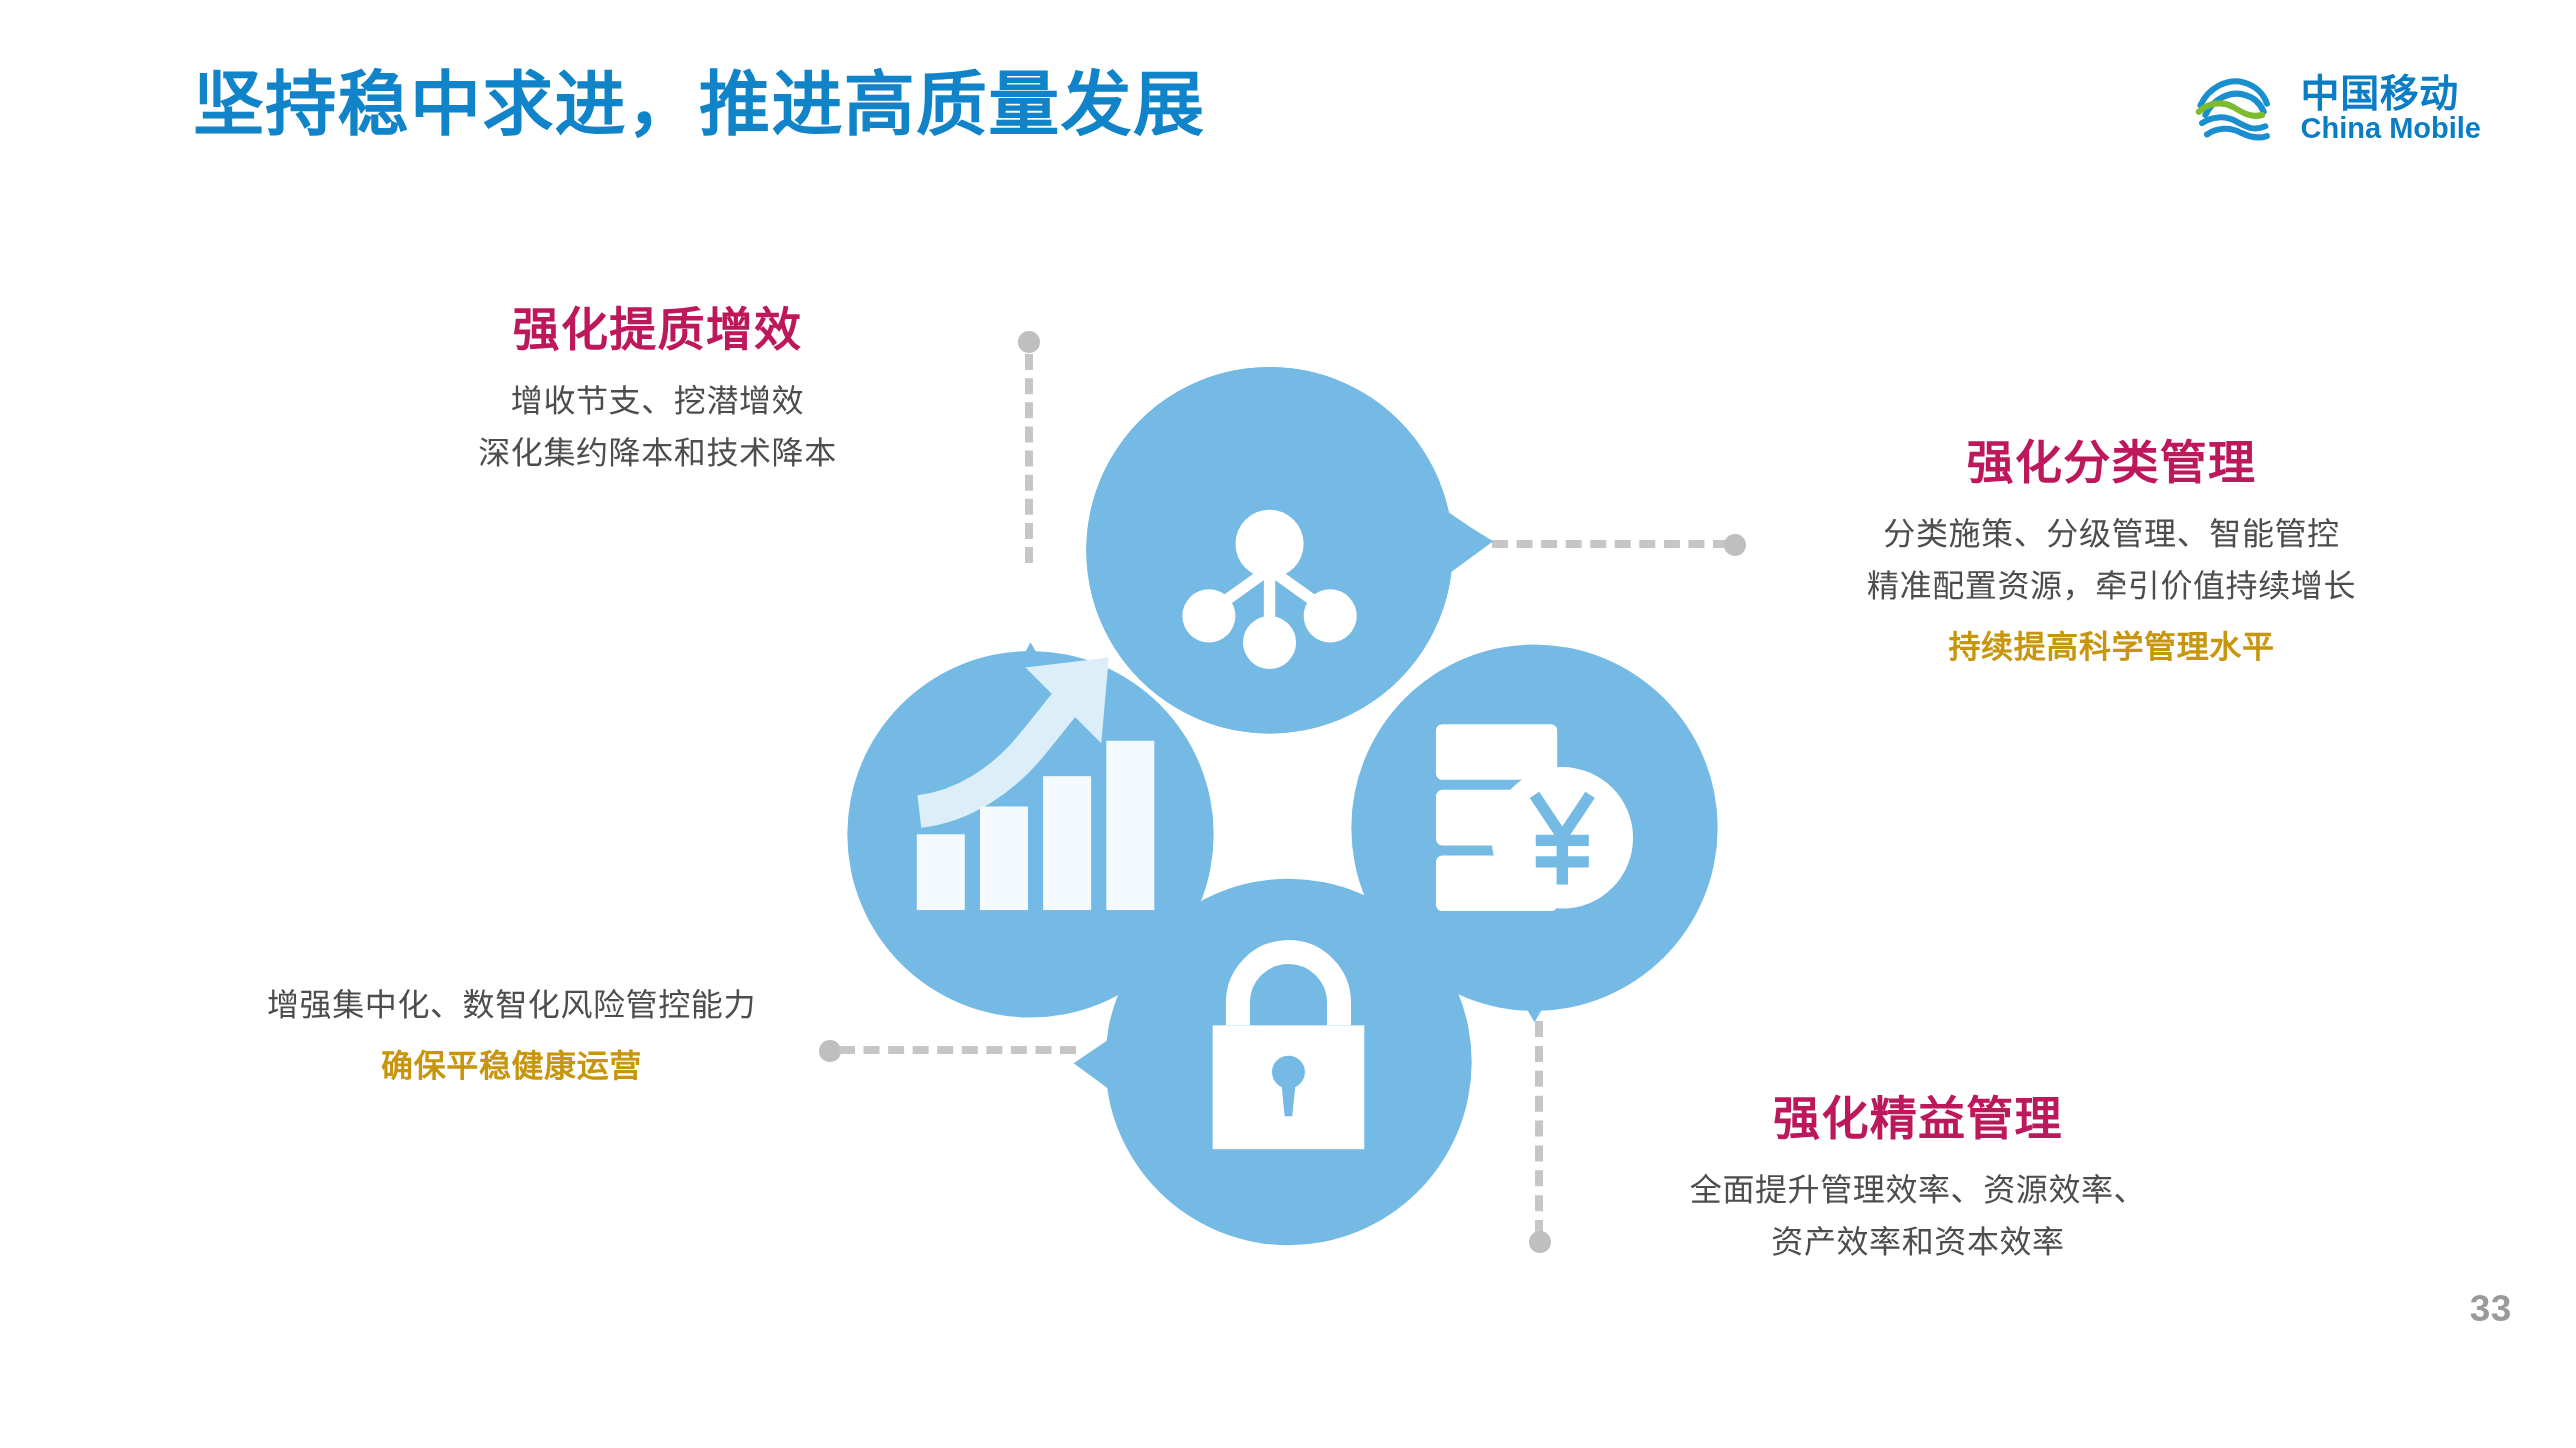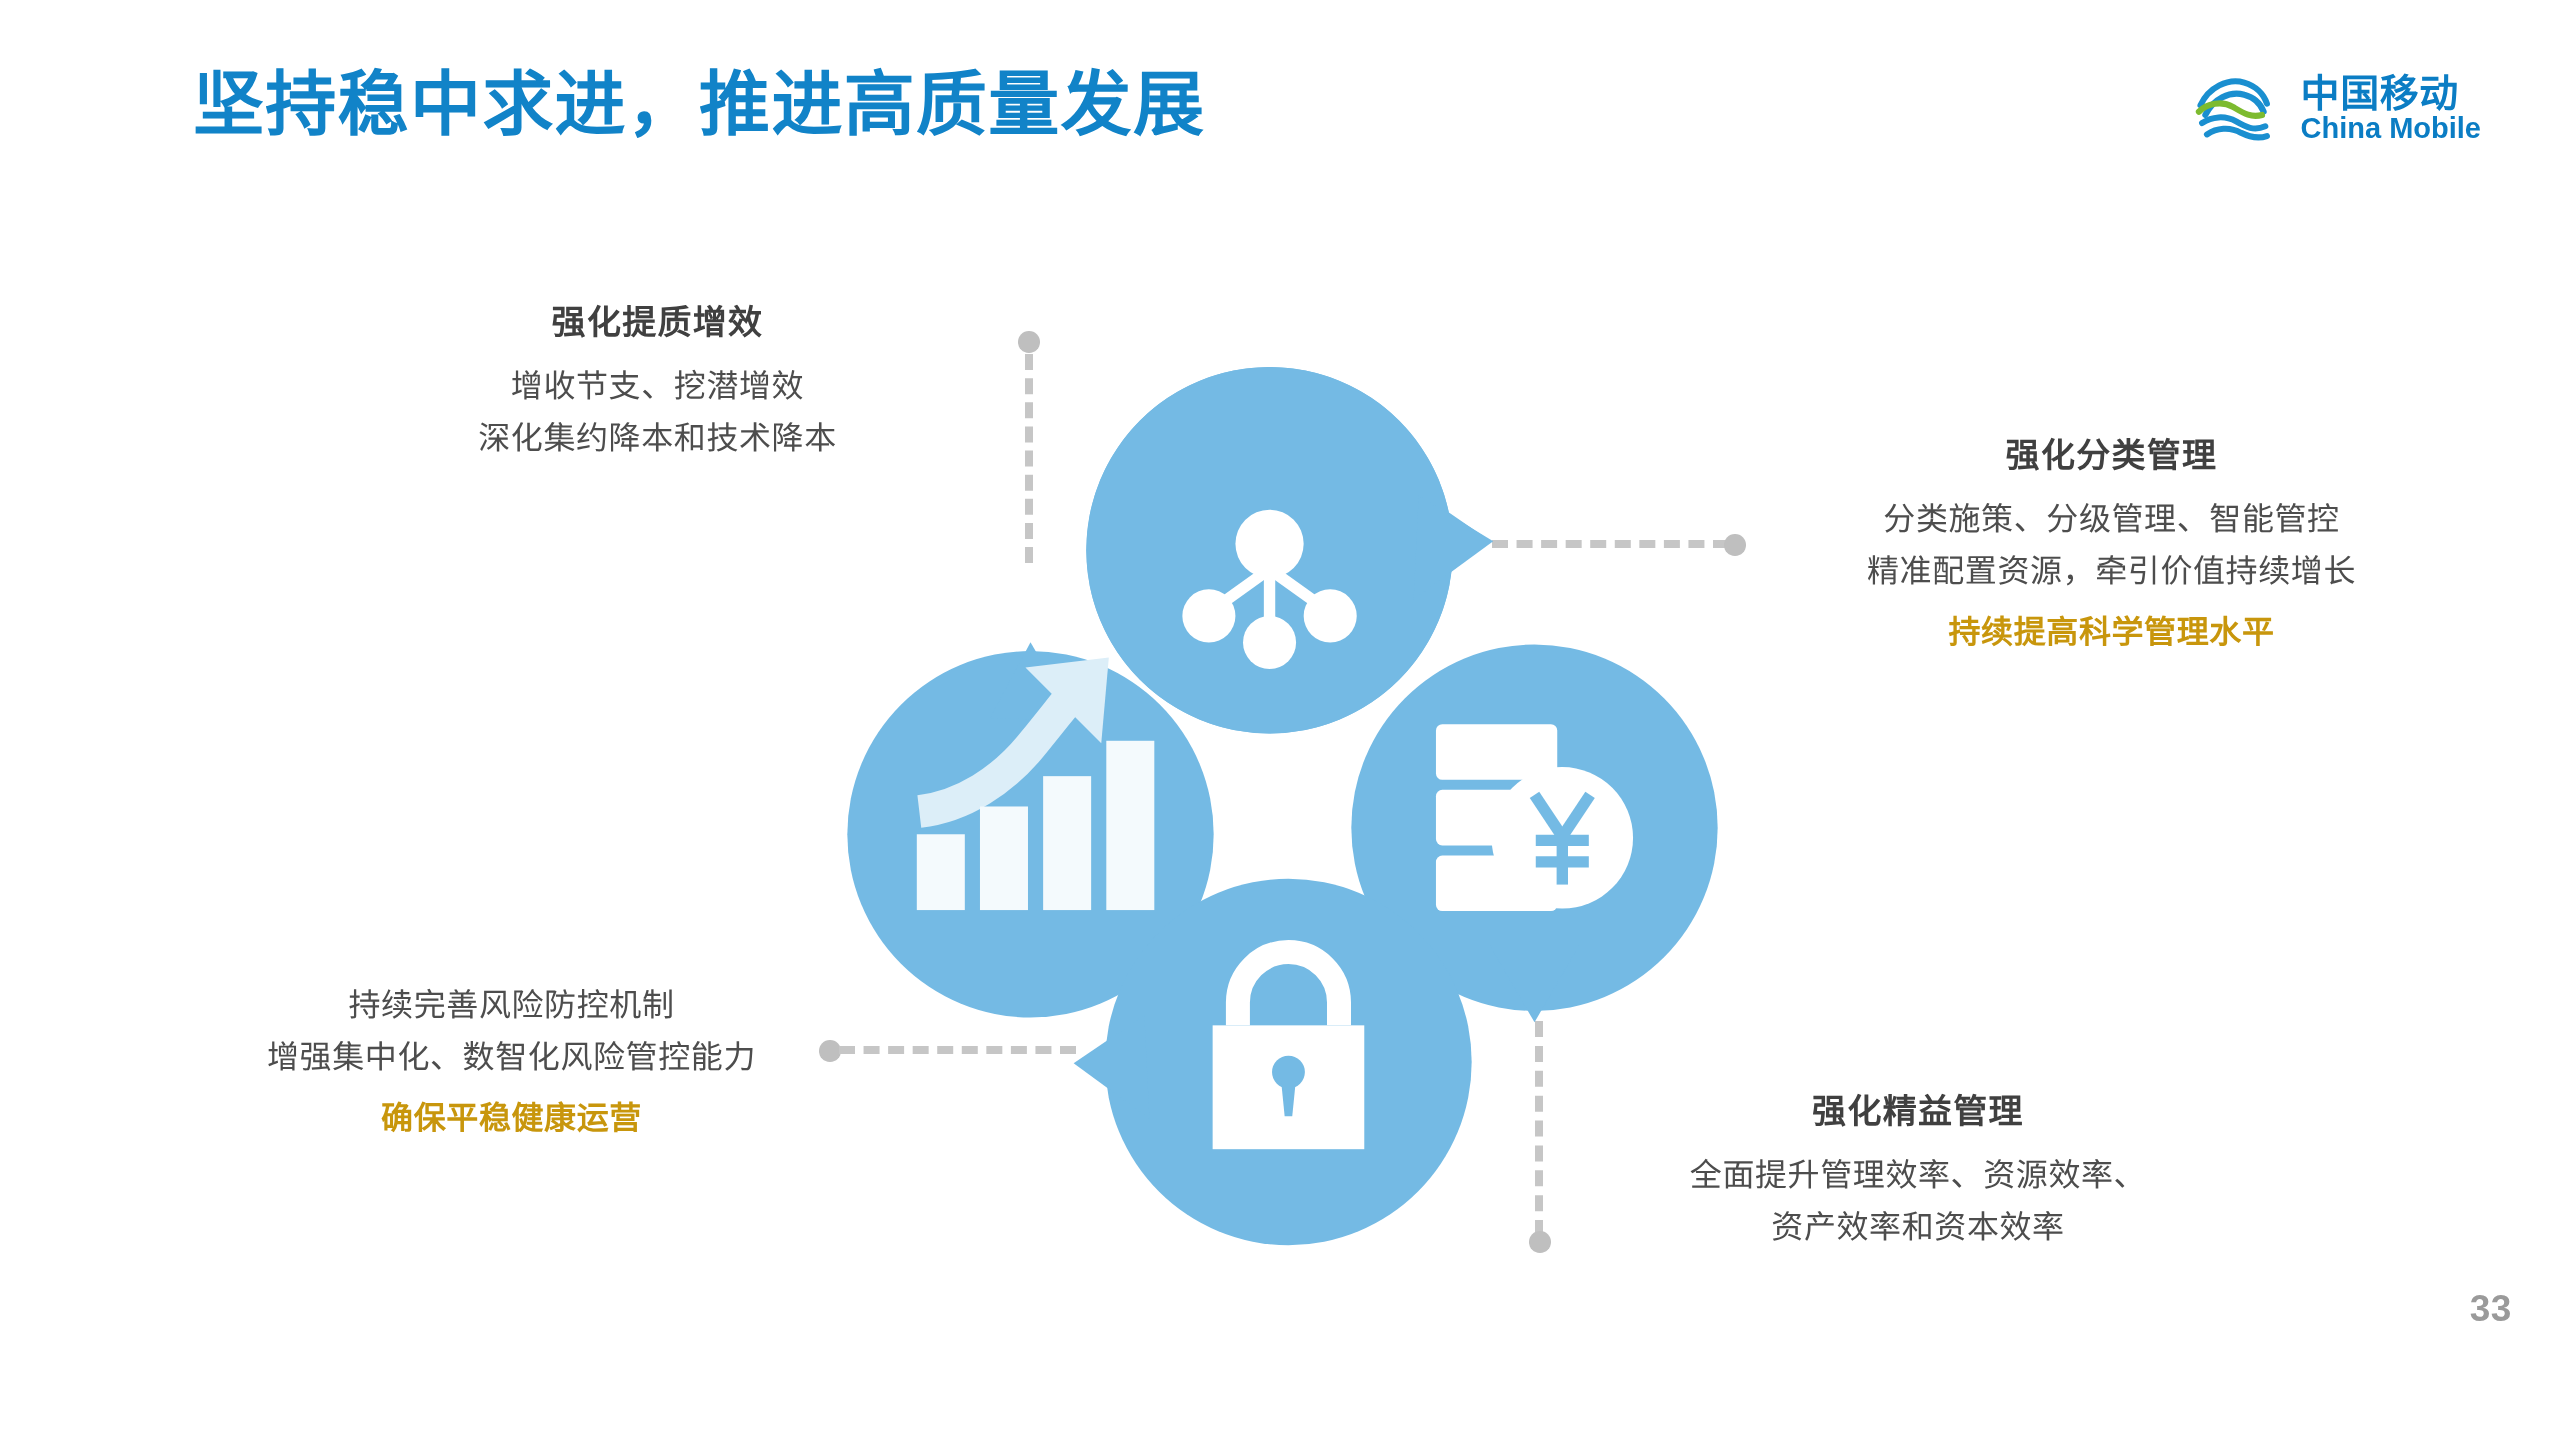--- a/index.html
+++ b/index.html
@@ -60,23 +60,23 @@
     letter-spacing: 0px;
     white-space: nowrap;
   }
 
   
   .text-block {
     position: absolute;
     text-align: center;
   }
   .block-heading {
-    font-size: 34px;
-    font-weight: 700;
-    color: #404040;
+    font-size: 47px;
+    font-weight: 700;
+    color: #be185d;
     letter-spacing: 1.3px;
     white-space: nowrap;
     margin-bottom: 19px;
     line-height: 1.15;
   }
   .block-line {
     font-size: 32px;
     font-weight: 400;
     color: #4D4D4D;
     letter-spacing: 0.6px;
@@ -185,21 +185,20 @@
   </div>
 
   <div class="text-block" id="block-classify">
     <div class="block-heading">强化分类管理</div>
     <div class="block-line">分类施策、分级管理、智能管控</div>
     <div class="block-line">精准配置资源，牵引价值持续增长</div>
     <div class="block-highlight">持续提高科学管理水平</div>
   </div>
 
   <div class="text-block" id="block-risk">
-    <div class="block-line">持续完善风险防控机制</div>
     <div class="block-line">增强集中化、数智化风险管控能力</div>
     <div class="block-highlight">确保平稳健康运营</div>
   </div>
 
   <div class="text-block" id="block-lean">
     <div class="block-heading">强化精益管理</div>
     <div class="block-line">全面提升管理效率、资源效率、</div>
     <div class="block-line">资产效率和资本效率</div>
   </div>
 

